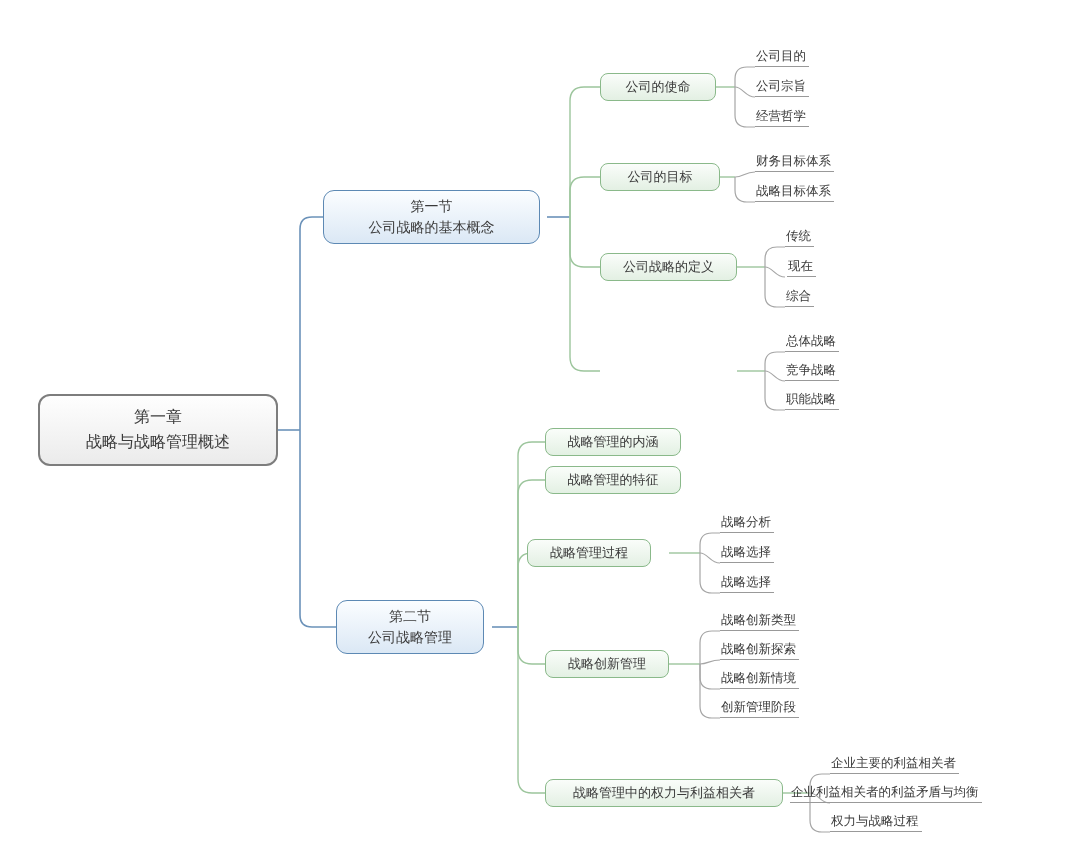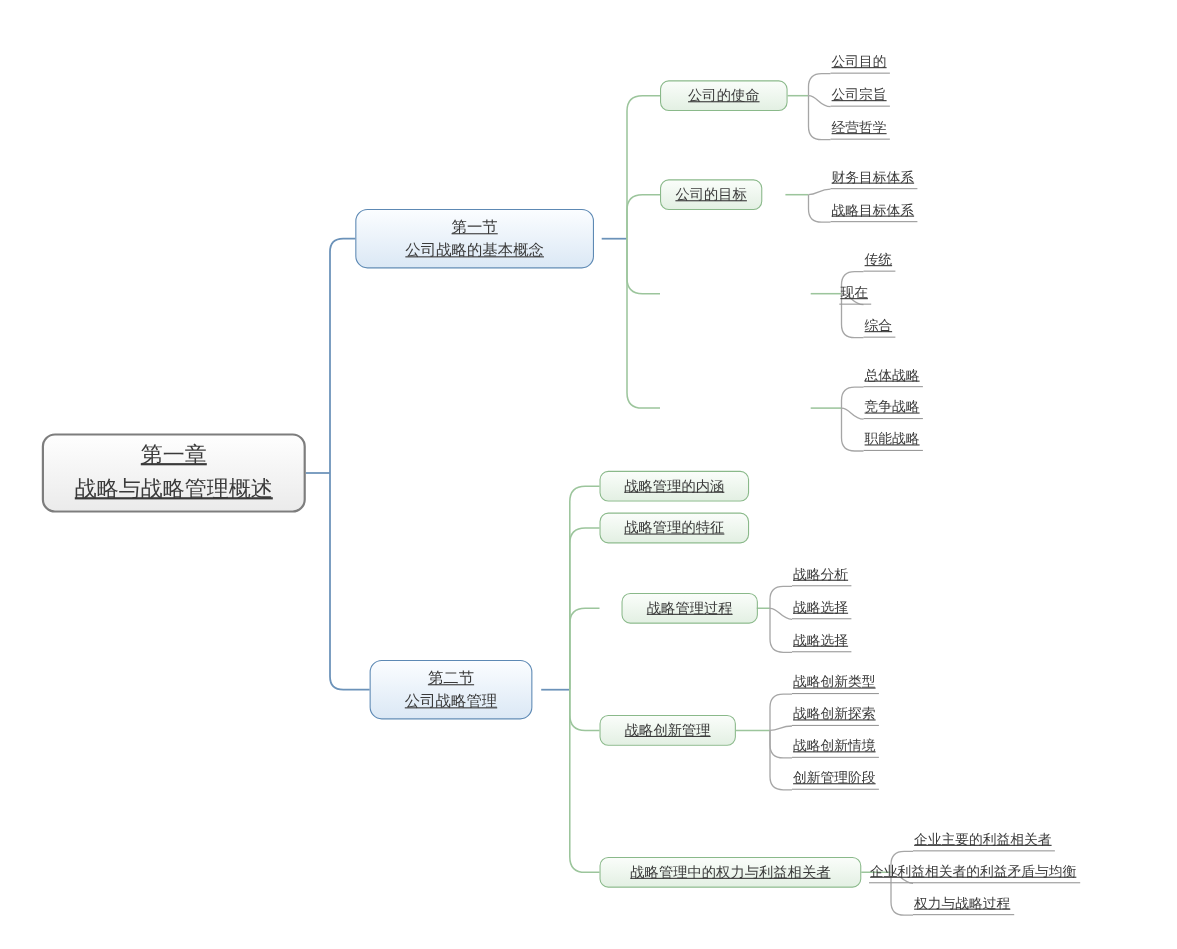--- a/index.html
+++ b/index.html
@@ -8,42 +8,41 @@
     font-family:"Liberation Sans","DejaVu Sans",sans-serif;color:var(--text,#3a3a3a);
   }
   svg.edges{position:absolute;left:0;top:0;pointer-events:none;}
   svg.edges path{fill:none;}
   .edge-blue path{stroke:var(--line-blue,#6b92b9);stroke-width:1.6px;}
   .edge-green path{stroke:var(--line-green,#9cc59c);stroke-width:1.4px;}
   .edge-gray path{stroke:var(--line-gray,#a6a6a6);stroke-width:1.2px;}
 
   .node{
     position:absolute;box-sizing:border-box;display:flex;flex-direction:column;
-    align-items:center;justify-content:center;text-align:right;text-decoration:underline;
+    align-items:center;justify-content:center;text-align:right;
   }
   .node.root{
     border:2px solid var(--root-border,#7d7d7d);border-radius:12px;
     background:linear-gradient(180deg,var(--root-fill-top,#fefefe),var(--root-fill-bottom,#ebebeb));
-    font-size:20px;line-height:1.55;
+    font-size:16px;line-height:1.55;
   }
   .node.section{
     border:1.8px solid var(--section-border,#5d89b4);border-radius:11px;
     background:linear-gradient(180deg,var(--section-fill-top,#fbfdff),var(--section-fill-bottom,#dbe8f5));
     font-size:14px;line-height:1.5;
   }
   .node.topic{
     border:1.4px solid var(--topic-border,#8ab98a);border-radius:8px;
     background:linear-gradient(180deg,var(--topic-fill-top,#fafdfa),var(--topic-fill-bottom,#e3f0e3));
     font-size:13px;height:28px;
   }
   .leaf{
     position:absolute;height:18px;line-height:17px;font-size:12.5px;white-space:nowrap;
     padding:0 3px 0 1px;border-bottom:1px solid var(--leaf-underline,#999999);
     color:var(--text,#3a3a3a);
-    text-decoration:underline;
   }
 </style>
 </head>
 <body>
 
 <div class="canvas">
 
   <svg class="edges" width="1070" height="863" viewBox="0 0 1070 863">
     <g class="edge-blue">
       <path d="M 278,430 L 300,430"></path>
@@ -103,37 +102,38 @@
   <div class="node section" style="left:323px;top:190px;width:217px;height:54px">
     <div>第一节</div>
     <div>公司战略的基本概念</div>
   </div>
   <div class="node section" style="left:336px;top:600px;width:148px;height:54px">
     <div>第二节</div>
     <div>公司战略管理</div>
   </div>
 
   <div class="node topic" style="left:600px;top:73px;width:116px">公司的使命</div>
-  <div class="node topic" style="left:600px;top:163px;width:93px">公司的目标</div>
+  <div class="node topic" style="left:600px;top:163px;width:120px">公司的目标</div>
+  <div class="node topic" style="left:600px;top:253px;width:137px">公司战略的定义</div>
 
   <div class="node topic" style="left:545px;top:428px;width:136px">战略管理的内涵</div>
   <div class="node topic" style="left:545px;top:466px;width:136px">战略管理的特征</div>
-  <div class="node topic" style="left:565px;top:539px;width:124px">战略管理过程</div>
+  <div class="node topic" style="left:527px;top:539px;width:124px">战略管理过程</div>
   <div class="node topic" style="left:545px;top:650px;width:124px">战略创新管理</div>
   <div class="node topic" style="left:545px;top:779px;width:238px">战略管理中的权力与利益相关者</div>
 
   <div class="leaf" style="left:755px;top:48px">公司目的</div>
   <div class="leaf" style="left:755px;top:78px">公司宗旨</div>
   <div class="leaf" style="left:755px;top:108px">经营哲学</div>
 
   <div class="leaf" style="left:755px;top:153px">财务目标体系</div>
   <div class="leaf" style="left:755px;top:183px">战略目标体系</div>
 
   <div class="leaf" style="left:785px;top:228px">传统</div>
-  <div class="leaf" style="left:763px;top:258px">现在</div>
+  <div class="leaf" style="left:787px;top:258px">现在</div>
   <div class="leaf" style="left:785px;top:288px">综合</div>
 
   <div class="leaf" style="left:785px;top:333px">总体战略</div>
   <div class="leaf" style="left:785px;top:362px">竞争战略</div>
   <div class="leaf" style="left:785px;top:391px">职能战略</div>
 
   <div class="leaf" style="left:720px;top:514px">战略分析</div>
   <div class="leaf" style="left:720px;top:544px">战略选择</div>
   <div class="leaf" style="left:720px;top:574px">战略选择</div>
 

